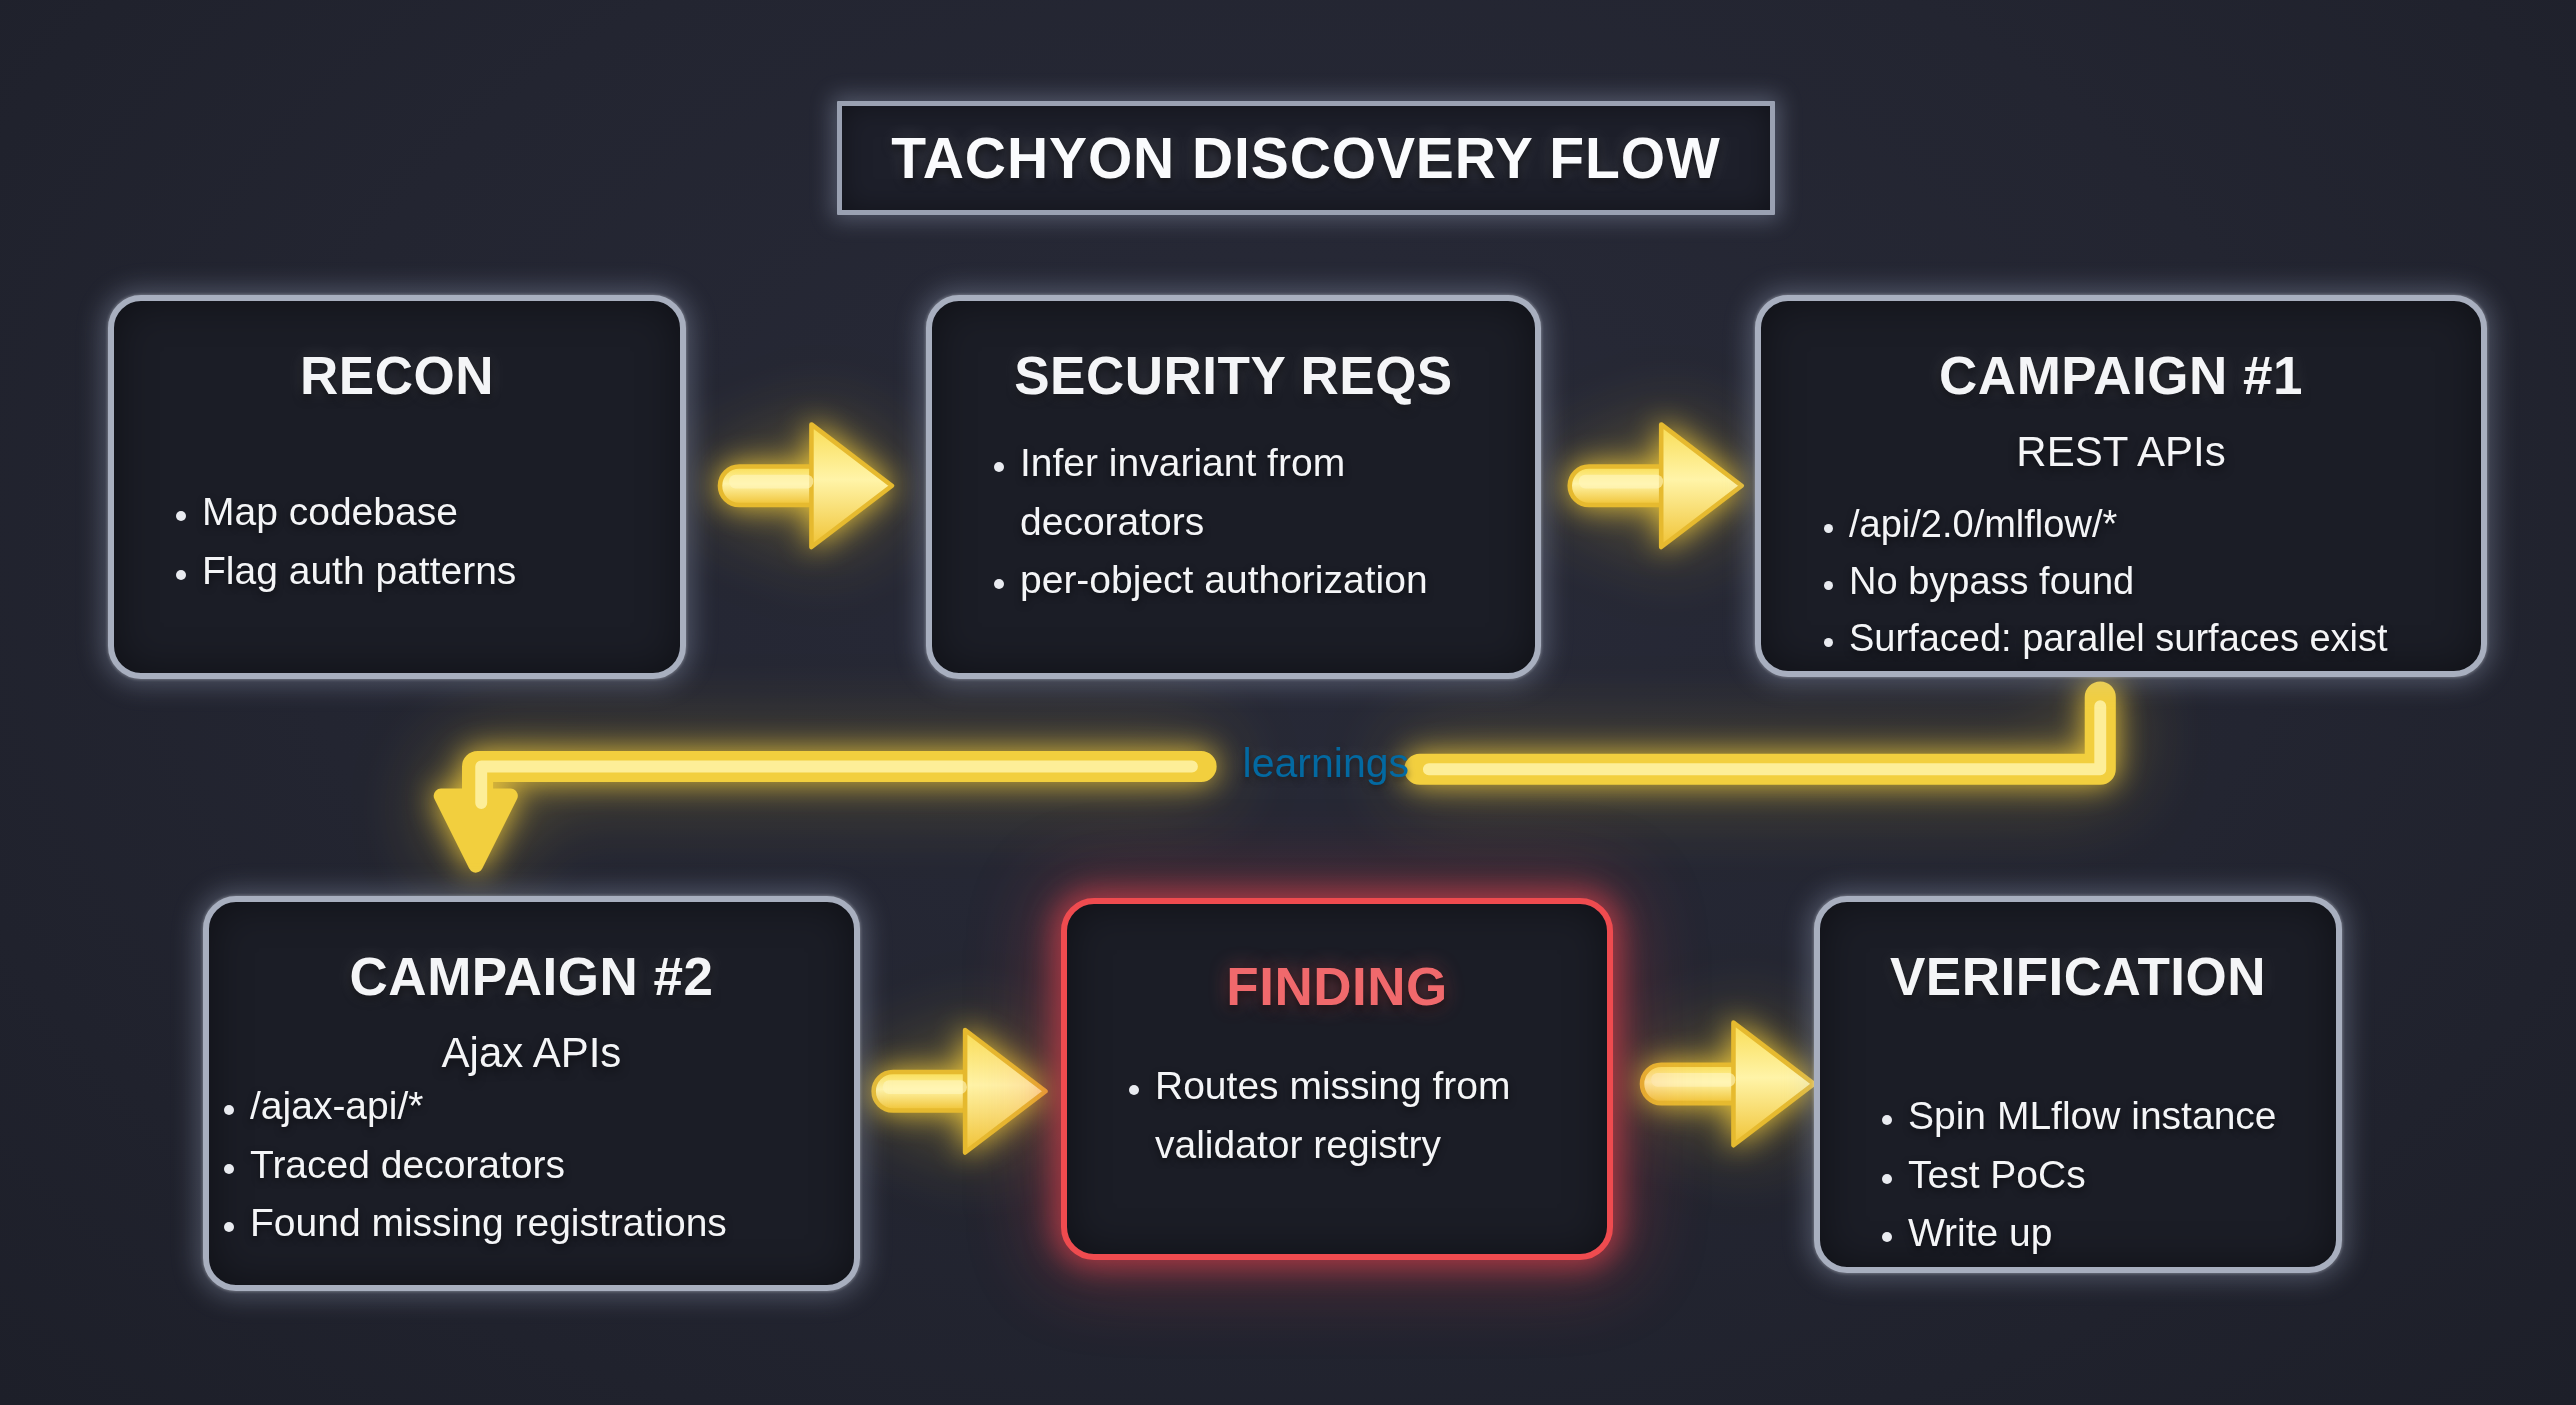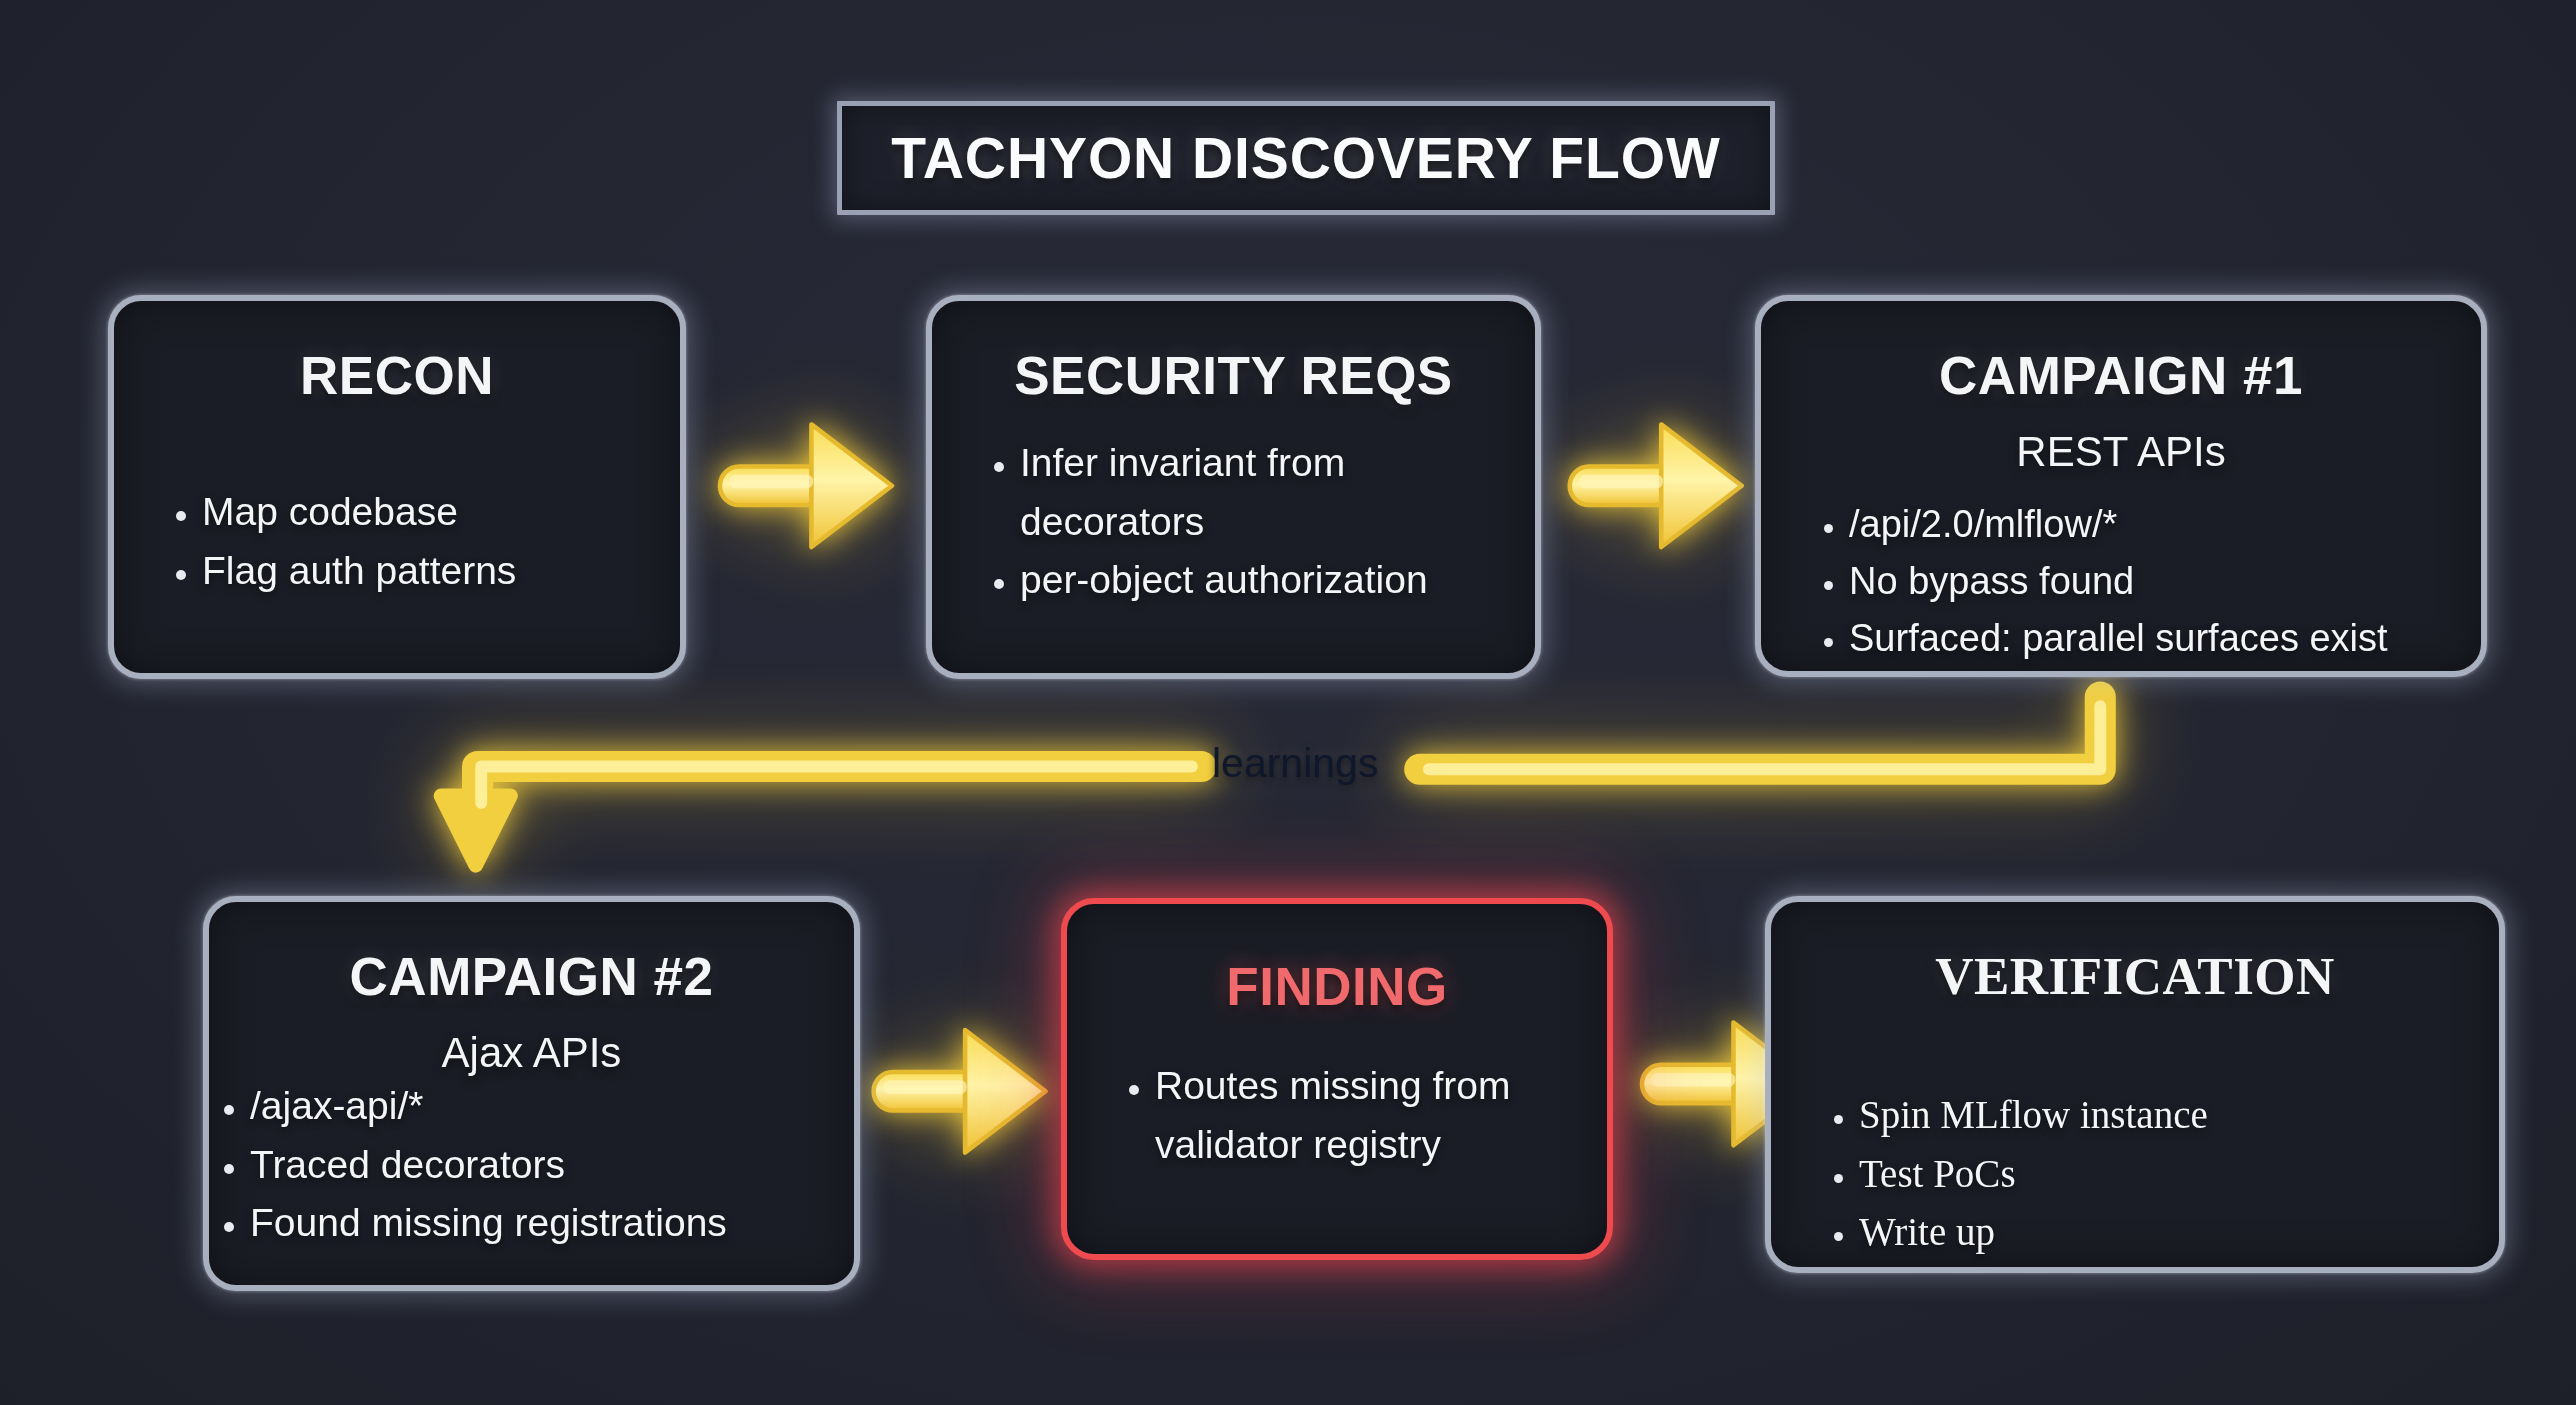--- a/index.html
+++ b/index.html
@@ -40,21 +40,21 @@
   .node--campaign2 ul{padding-left:41px;}
   .node--finding ul{margin-top:40px;}
   .node--verification ul{margin-top:80px;}
 
   
   .node--recon       {left:108px;  top:295px; width:578px; height:384px;}
   .node--security    {left:926px; top:295px; width:615px; height:384px;}
   .node--campaign1   {left:1755px; top:295px; width:732px; height:382px;}
   .node--campaign2   {left:203px;  top:896px; width:657px; height:395px;}
   .node--finding     {left:1061px; top:898px; width:552px; height:362px;}
-  .node--verification{left:1765px; top:896px; width:740px; height:377px;font-family:Liberation Serif, serif;}
+  .node--verification{left:1814px; top:896px; width:528px; height:377px;}
 
   .node--finding{
     border-color:#ef4b4f;
     box-shadow:0 0 27.4px 7.3px rgba(240,70,80,.55), 0 0 73px 22px rgba(240,70,80,.25), inset 0 0 42px rgba(0,0,0,.45);
   }
   .node--finding .node-title{color:#f0696c;margin-top:52px;text-shadow:0 3.7px 9.1px rgba(0,0,0,.55), 0 0 20px rgba(240,90,95,.45);}
 
   
   .title-box{
     position:absolute;left:837px;top:101px;width:938px;height:114px;box-sizing:border-box;
@@ -68,22 +68,22 @@
   }
 
   
   .arrow-layer{position:absolute;left:0;top:0;width:2576px;height:1405px;}
   .glow-gold{filter:drop-shadow(0 0 16px rgba(255,214,60,.85)) drop-shadow(0 0 44px rgba(255,214,60,.35));}
   .gold-fill{fill:url(#gold);stroke:#e6ba2f;stroke-width:5;}
   .lr-main{fill:none;stroke:#f2cf3e;stroke-width:34;stroke-linecap:round;stroke-linejoin:round;}
   .lr-hi{fill:none;stroke:#fff3a8;stroke-width:13;stroke-linecap:round;stroke-linejoin:round;opacity:.85;}
 
   .feedback-label{
-    position:absolute;left:1212px;top:740px;width:197px;text-align:left;
-    font-size:41px;color:#0f172a;
+    position:absolute;left:1212px;top:740px;width:197px;text-align:right;
+    font-size:41px;color:#0369a1;
     text-shadow:0 2.7px 7.3px rgba(0,0,0,.6), 0 0 14.6px rgba(255,255,255,.15);
   }
 </style>
 </head>
 <body>
 
 <svg class="arrow-layer" viewBox="0 0 2816 1536" xmlns="http://www.w3.org/2000/svg" aria-hidden="true">
   <defs>
     <linearGradient id="gold" x1="0" y1="0" x2="0" y2="1">
       <stop offset="0" stop-color="#f9dd55"></stop>

